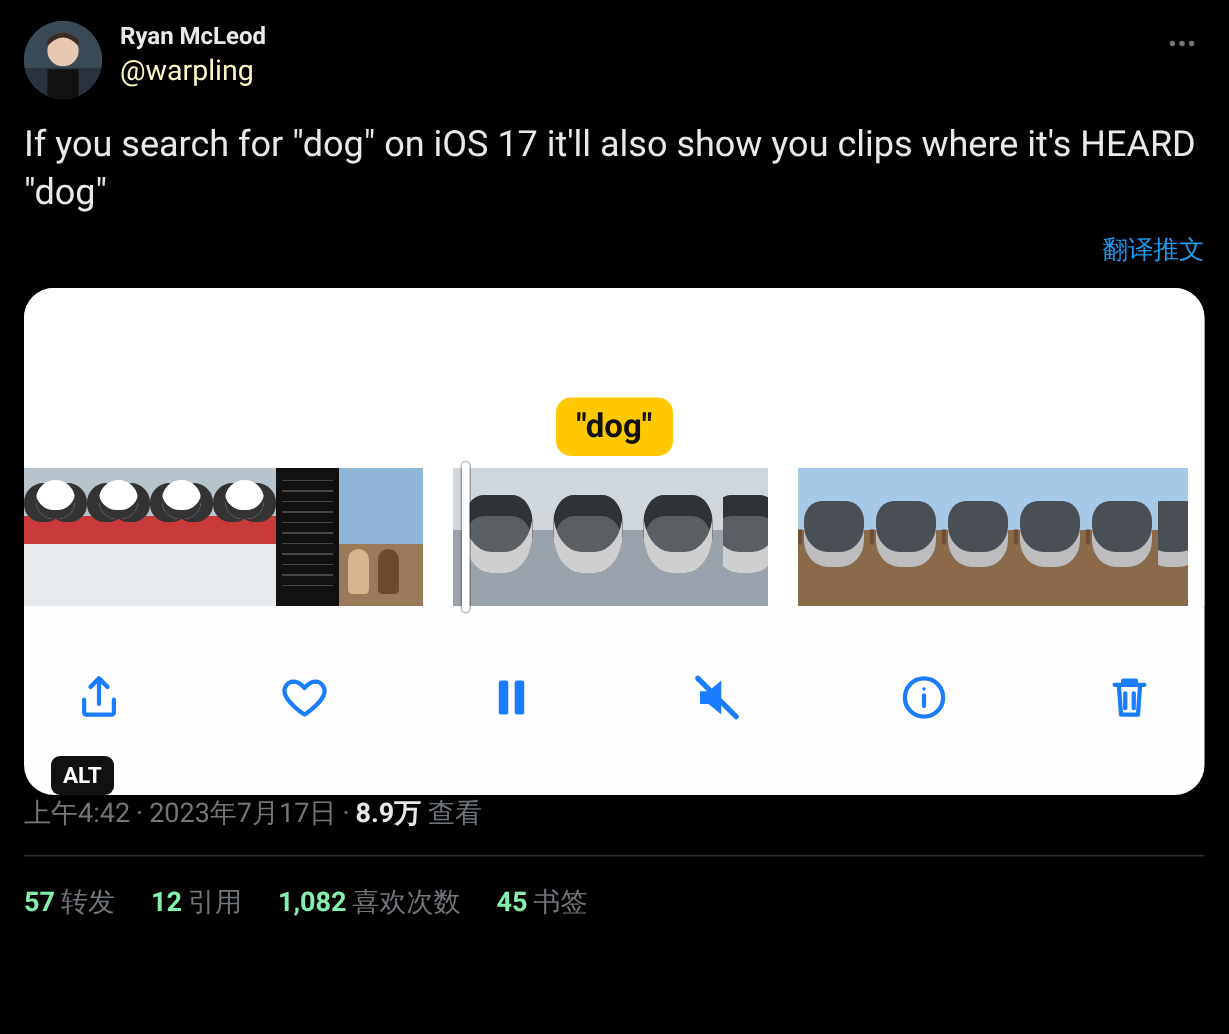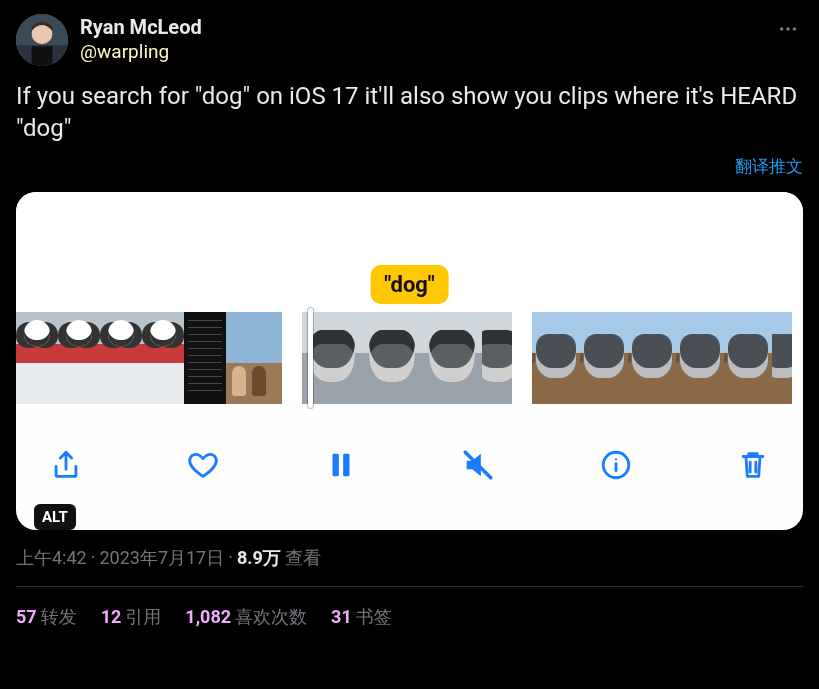--- a/index.html
+++ b/index.html
@@ -2,21 +2,21 @@
 <html><head>
 <meta charset="utf-8">
 <style>
   * { box-sizing: border-box; margin: 0; padding: 0; }
   html, body { width: 819px; height: 689px; background: #000; color: #e7e9ea; font-family: -apple-system, BlinkMacSystemFont, "Segoe UI", Roboto, Helvetica, Arial, sans-serif; overflow: hidden; }
   .tweet { padding: 14px 16px 0 16px; position: relative; }
   .header { display: flex; align-items: flex-start; }
   .avatar { width: 52px; height: 52px; border-radius: 50%; overflow: hidden; flex-shrink: 0; margin-right: 12px; background: #5a6b7a; }
   .avatar svg { width: 100%; height: 100%; display: block; }
   .names { display: flex; flex-direction: column; line-height: 1.3; }
-  .display-name { font-weight: 700; font-size: 20px; color: #e7e9ea; }
+  .display-name { font-weight: 700; font-size: 16px; color: #e7e9ea; }
   .handle { font-size: 19px; color: #fef9c3; }
   .more-btn { margin-left: auto; color: #71767b; padding: 4px; border-radius: 50%; cursor: pointer; }
   .more-btn svg { width: 22px; height: 22px; display: block; }
   .body-text { font-size: 24px; line-height: 1.35; margin-top: 14px; color: #e7e9ea; }
   .translate { color: #1d9bf0; font-size: 17px; margin-top: 10px; cursor: pointer; text-align: right; }
   .media-card { background: #fefefe; border-radius: 20px; margin-top: 14px; overflow: hidden; position: relative; height: 338px; width: 100%; }
   .media-white { height: 120px; background: #fff; position: relative; }
   .bubble { position: absolute; bottom: 8px; left: 50%; transform: translateX(-50%); background: #ffc800; color: #111; font-weight: 700; font-size: 22px; padding: 7px 14px; border-radius: 10px; }
   .marker { position: absolute; bottom: -8px; left: 58%; width: 22px; height: 6px; background: #ffc800; border-radius: 2px; }
   .filmstrip { display: flex; height: 92px; background: #fff; gap: 20px; padding: 0 0; }
@@ -36,26 +36,26 @@
   .deck { background: linear-gradient(180deg,#a6c9e8 0 45%, #8b6a4a 45% 100%); position:relative; }
   .deck::before { content:""; position:absolute; top:45%; left:0; right:0; height:10px; background: repeating-linear-gradient(90deg,#6d5036 0 3px, transparent 3px 8px); }
   .deck::after { content:""; position:absolute; top:22px; left:50%; transform:translateX(-50%); width:40px; height:44px; background:#4a4f55; border-radius:30% 30% 40% 40%; box-shadow: inset 0 -10px 0 #bdbdbd; }
   .playhead-group { position: relative; }
   .playhead { position:absolute; left:6px; top:-4px; bottom:-4px; width:5px; background:#fff; border-radius:3px; box-shadow: 0 0 0 1px rgba(0,0,0,.25); z-index:2; }
   .toolbar { display:flex; justify-content:space-between; align-items:center; padding: 22px 30px 26px 30px; height: calc(100% - 120px - 92px); }
   .toolbar .ico { width:40px; height:40px; color:#1a7cff; cursor:pointer; display:flex; align-items:center; justify-content:center; }
   .toolbar .ico svg { width:34px; height:34px; stroke:#1a7cff; fill:none; stroke-width:2; }
   .toolbar .ico.fill svg { fill:#1a7cff; stroke:none; }
   .alt-badge { position:absolute; left:18px; bottom:0; background:#111; color:#fff; font-weight:700; font-size:15px; padding:4px 8px; border-radius:6px; }
-  .meta { margin-top:16px; font-size:18px; color:#71767b; }
+  .meta { font-size:18px; color:#71767b; }
   .meta .sep { margin:0 4px; }
   .meta .bold { color:#e7e9ea; font-weight:700; }
   .divider { height:1px; background:#2f3336; margin-top:16px; }
   .stats { display:flex; gap:24px; margin-top:18px; font-size:18px; color:#71767b; }
-  .stats .num { color:#f0abfc; font-weight:700; margin-right:4px; }
+  .stats .num { color:#86efac; font-weight:700; margin-right:4px; }
   .stats .item { cursor:pointer; }
 </style>
 </head>
 <body>
 
 <div class="tweet">
   <div class="header">
     <div class="avatar">
       <svg viewBox="0 0 100 100">
         <rect width="100" height="100" fill="#3b4a57"></rect>
@@ -153,15 +153,15 @@
   <div class="meta">
     <span>上午4:42</span><span class="sep">·</span><span>2023年7月17日</span><span class="sep">·</span><span class="bold">8.9万</span> <span>查看</span>
   </div>
 
   <div class="divider"></div>
 
   <div class="stats">
     <span class="item"><span class="num">57</span><span>转发</span></span>
     <span class="item"><span class="num">12</span><span>引用</span></span>
     <span class="item"><span class="num">1,082</span><span>喜欢次数</span></span>
-    <span class="item"><span class="num">31</span><span>书签</span></span>
+    <span class="item"><span class="num">45</span><span>书签</span></span>
   </div>
 </div>
 
 </body></html>

